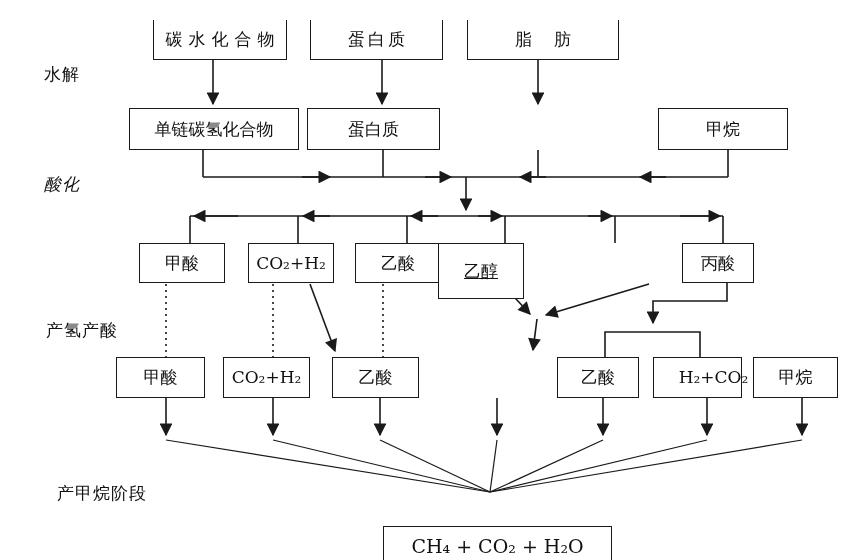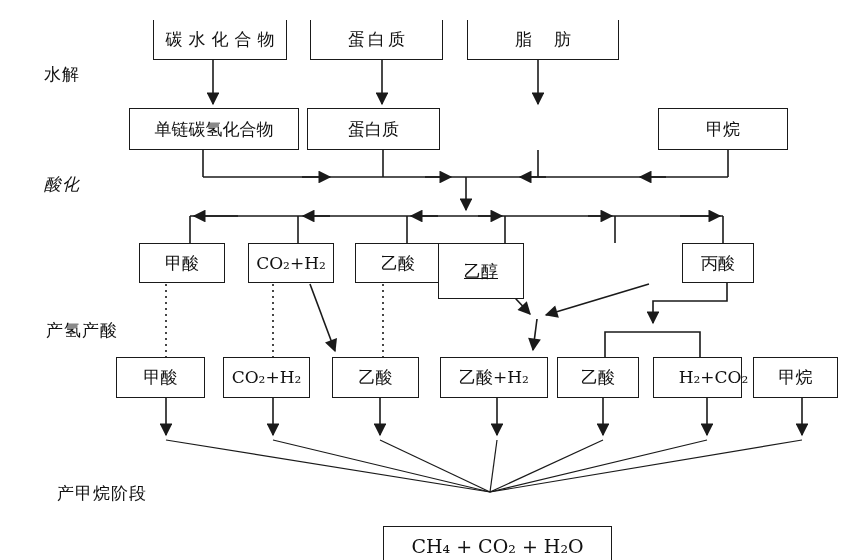--- a/index.html
+++ b/index.html
@@ -127,20 +127,19 @@
 
   <div class="box" style="left:139px;top:243px;width:86px;height:40px;">甲酸</div>
   <div class="box" style="left:248px;top:243px;width:86px;height:40px;">CO₂+H₂</div>
   <div class="box" style="left:355px;top:243px;width:86px;height:40px;">乙酸</div>
   <div class="box" style="left:438px;top:243px;width:86px;height:56px;text-decoration:underline;">乙醇</div>
   <div class="box" style="left:682px;top:243px;width:72px;height:40px;">丙酸</div>
 
   <div class="box" style="left:116px;top:357px;width:89px;height:41px;">甲酸</div>
   <div class="box" style="left:223px;top:357px;width:87px;height:41px;">CO₂+H₂</div>
   <div class="box" style="left:332px;top:357px;width:87px;height:41px;">乙酸</div>
-  <div class="box" style="left:440px;top:357px;width:108px;height:41px;">乙酸+H₂</div>
   <div class="box" style="left:557px;top:357px;width:82px;height:41px;">乙酸</div>
   <div class="box" style="left:653px;top:357px;width:89px;height:41px;padding-left:32px;">H₂+CO₂</div>
   <div class="box" style="left:753px;top:357px;width:85px;height:41px;">甲烷</div>
 
   <div class="box final-box" style="left:383px;top:502px;width:229px;height:40px;margin-top:24px;">CH₄ + CO₂ + H₂O</div>
 
 </div>
 
 </body></html>

